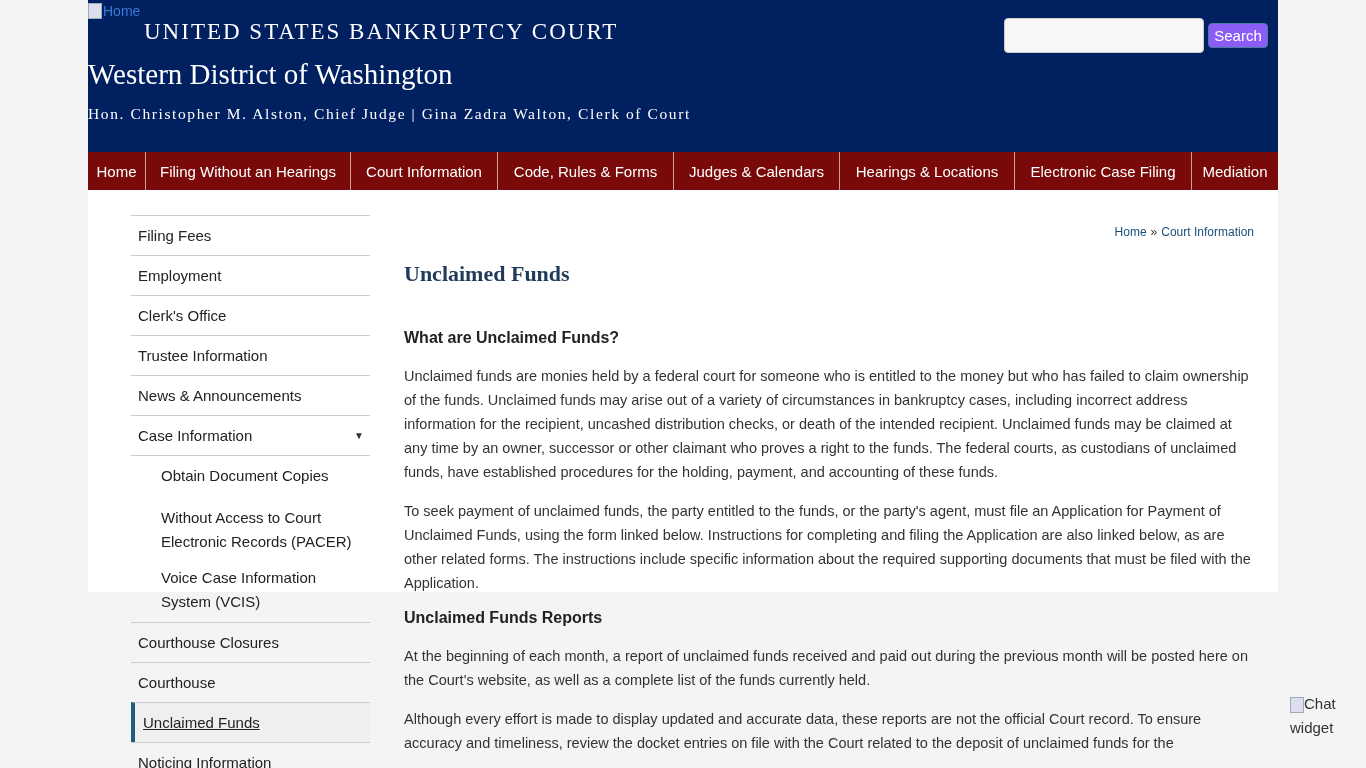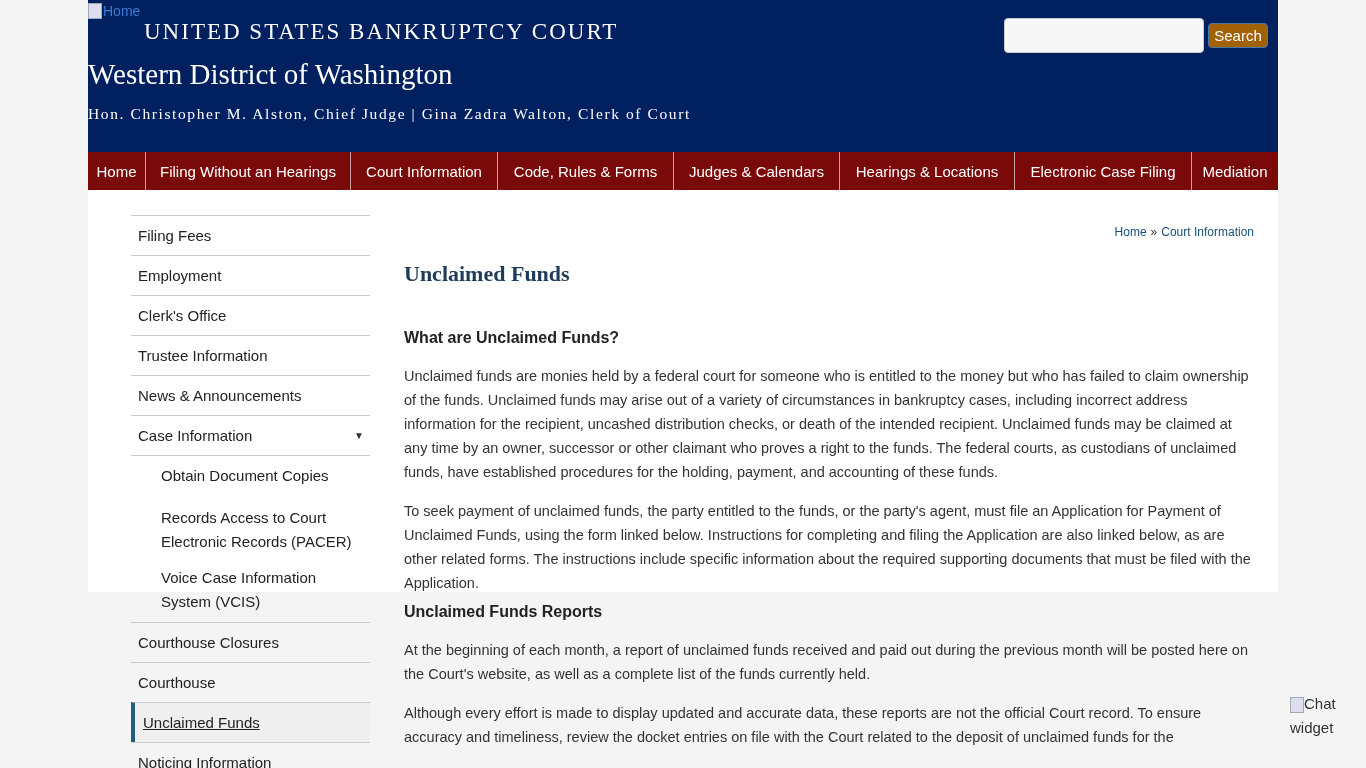--- a/index.html
+++ b/index.html
@@ -8,21 +8,21 @@
   .page { position: absolute; left: 88px; top: 0; width: 1190px; height: 592px; background: #fff; }
 
   
   .header { position: absolute; left: 0; top: 0; width: 1190px; height: 152px; background: #002060; }
   .broken-img { position: absolute; left: 0; top: 2px; height: 18px; display: flex; align-items: center; font-size: 14px; color: #3a7bd5; }
   .broken-img .bi { width: 14px; height: 16px; border: 1px solid #9ab; background: #dde; margin-right: 1px; }
   .court-name { position: absolute; left: 56px; top: 19px; font-family: "Liberation Serif", serif; font-size: 23px; letter-spacing: 2px; color: #fff; }
   .district { position: absolute; left: 0; top: 58px; font-family: "Liberation Serif", serif; font-size: 29px; color: #fff; text-align: right; }
   .officers { position: absolute; left: 0; top: 105px; font-family: "Liberation Serif", serif; font-size: 15.5px; letter-spacing: 1.6px; color: #fff; }
   .search-input { position: absolute; left: 916px; top: 18px; width: 200px; height: 35px; border: 1px solid #ccc; border-radius: 4px; background: #f7f7f7; }
-  .search-btn { position: absolute; left: 1120px; top: 23px; width: 60px; height: 25px; background: #a16207; border-radius: 4px; color: #fff; font-size: 15px; display: flex; align-items: center; justify-content: center; border: 1px solid #4a7aa6; }
+  .search-btn { position: absolute; left: 1120px; top: 23px; width: 60px; height: 25px; background: #8b5cf6; border-radius: 4px; color: #fff; font-size: 15px; display: flex; align-items: center; justify-content: center; border: 1px solid #4a7aa6; }
 
   
   .nav { position: absolute; left: 0; top: 152px; width: 1190px; height: 38px; background: #7a0a0a; display: flex; }
   .nav-item { height: 38px; display: flex; align-items: center; justify-content: center; color: #fff; font-size: 15px; border-right: 1px solid #c9a0a0; }
   .nav-item:last-child { border-right: none; }
 
   
   .sidebar { position: absolute; left: 43px; top: 215px; width: 239px; }
   .sb-item { border-top: 1px solid #ccc; height: 40px; display: flex; align-items: center; padding-left: 7px; font-size: 15px; color: #222; position: relative; }
   .sb-sub { padding-left: 30px; font-size: 15px; color: #222; line-height: 24px; }
@@ -72,21 +72,21 @@
     <div class="sb-item">Employment</div>
     <div class="sb-item">Clerk's Office</div>
     <div class="sb-item">Trustee Information</div>
     <div class="sb-item">News &amp; Announcements</div>
     <div class="sb-item">
       <span>Case Information</span>
       <span class="sb-caret">▼</span>
     </div>
     <div class="sb-sub one">Obtain Document Copies</div>
     <div class="sb-sub two">
-      <div>Records Access to Court</div>
+      <div>Without Access to Court</div>
       <div>Electronic Records (PACER)</div>
     </div>
     <div class="sb-sub two" style="padding-top:3px;padding-bottom:8px">
       <div>Voice Case Information</div>
       <div>System (VCIS)</div>
     </div>
     <div class="sb-item">Courthouse Closures</div>
     <div class="sb-item">Courthouse</div>
     <div class="sb-item active">Unclaimed Funds</div>
     <div class="sb-item">Noticing Information</div>
@@ -96,21 +96,21 @@
     <div class="breadcrumb">
       <a>Home</a><span class="sep">»</span><a>Court Information</a>
     </div>
     <h1 class="page-title">Unclaimed Funds</h1>
 
     <h3 class="h3" style="margin-top:42px">What are Unclaimed Funds?</h3>
     <p class="para" style="margin-top:17px">Unclaimed funds are monies held by a federal court for someone who is entitled to the money but who has failed to claim ownership of the funds. Unclaimed funds may arise out of a variety of circumstances in bankruptcy cases, including incorrect address information for the recipient, uncashed distribution checks, or death of the intended recipient. Unclaimed funds may be claimed at any time by an owner, successor or other claimant who proves a right to the funds. The federal courts, as custodians of unclaimed funds, have established procedures for the holding, payment, and accounting of these funds.</p>
 
     <p class="para" style="margin-top:15px">To seek payment of unclaimed funds, the party entitled to the funds, or the party's agent, must file an Application for Payment of Unclaimed Funds, using the form linked below. Instructions for completing and filing the Application are also linked below, as are other related forms. The instructions include specific information about the required supporting documents that must be filed with the Application.</p>
 
-    <h3 class="h3" style="margin-top:8px">Unclaimed Funds Reports</h3>
+    <h3 class="h3" style="margin-top:14px">Unclaimed Funds Reports</h3>
     <p class="para" style="margin-top:17px">At the beginning of each month, a report of unclaimed funds received and paid out during the previous month will be posted here on the Court's website, as well as a complete list of the funds currently held.</p>
     <p class="para" style="margin-top:15px">Although every effort is made to display updated and accurate data, these reports are not the official Court record. To ensure accuracy and timeliness, review the docket entries on file with the Court related to the deposit of unclaimed funds for the</p>
   </main>
 </div>
 
 <div style="position:absolute; left:1290px; top:692px; width:70px; font-size:15px; color:#333; line-height:24px;">
   <span style="display:inline-block;width:14px;height:16px;border:1px solid #9ab;background:#dde;vertical-align:middle;"></span><span>Chat widget</span>
 </div>
 
 </body></html>

